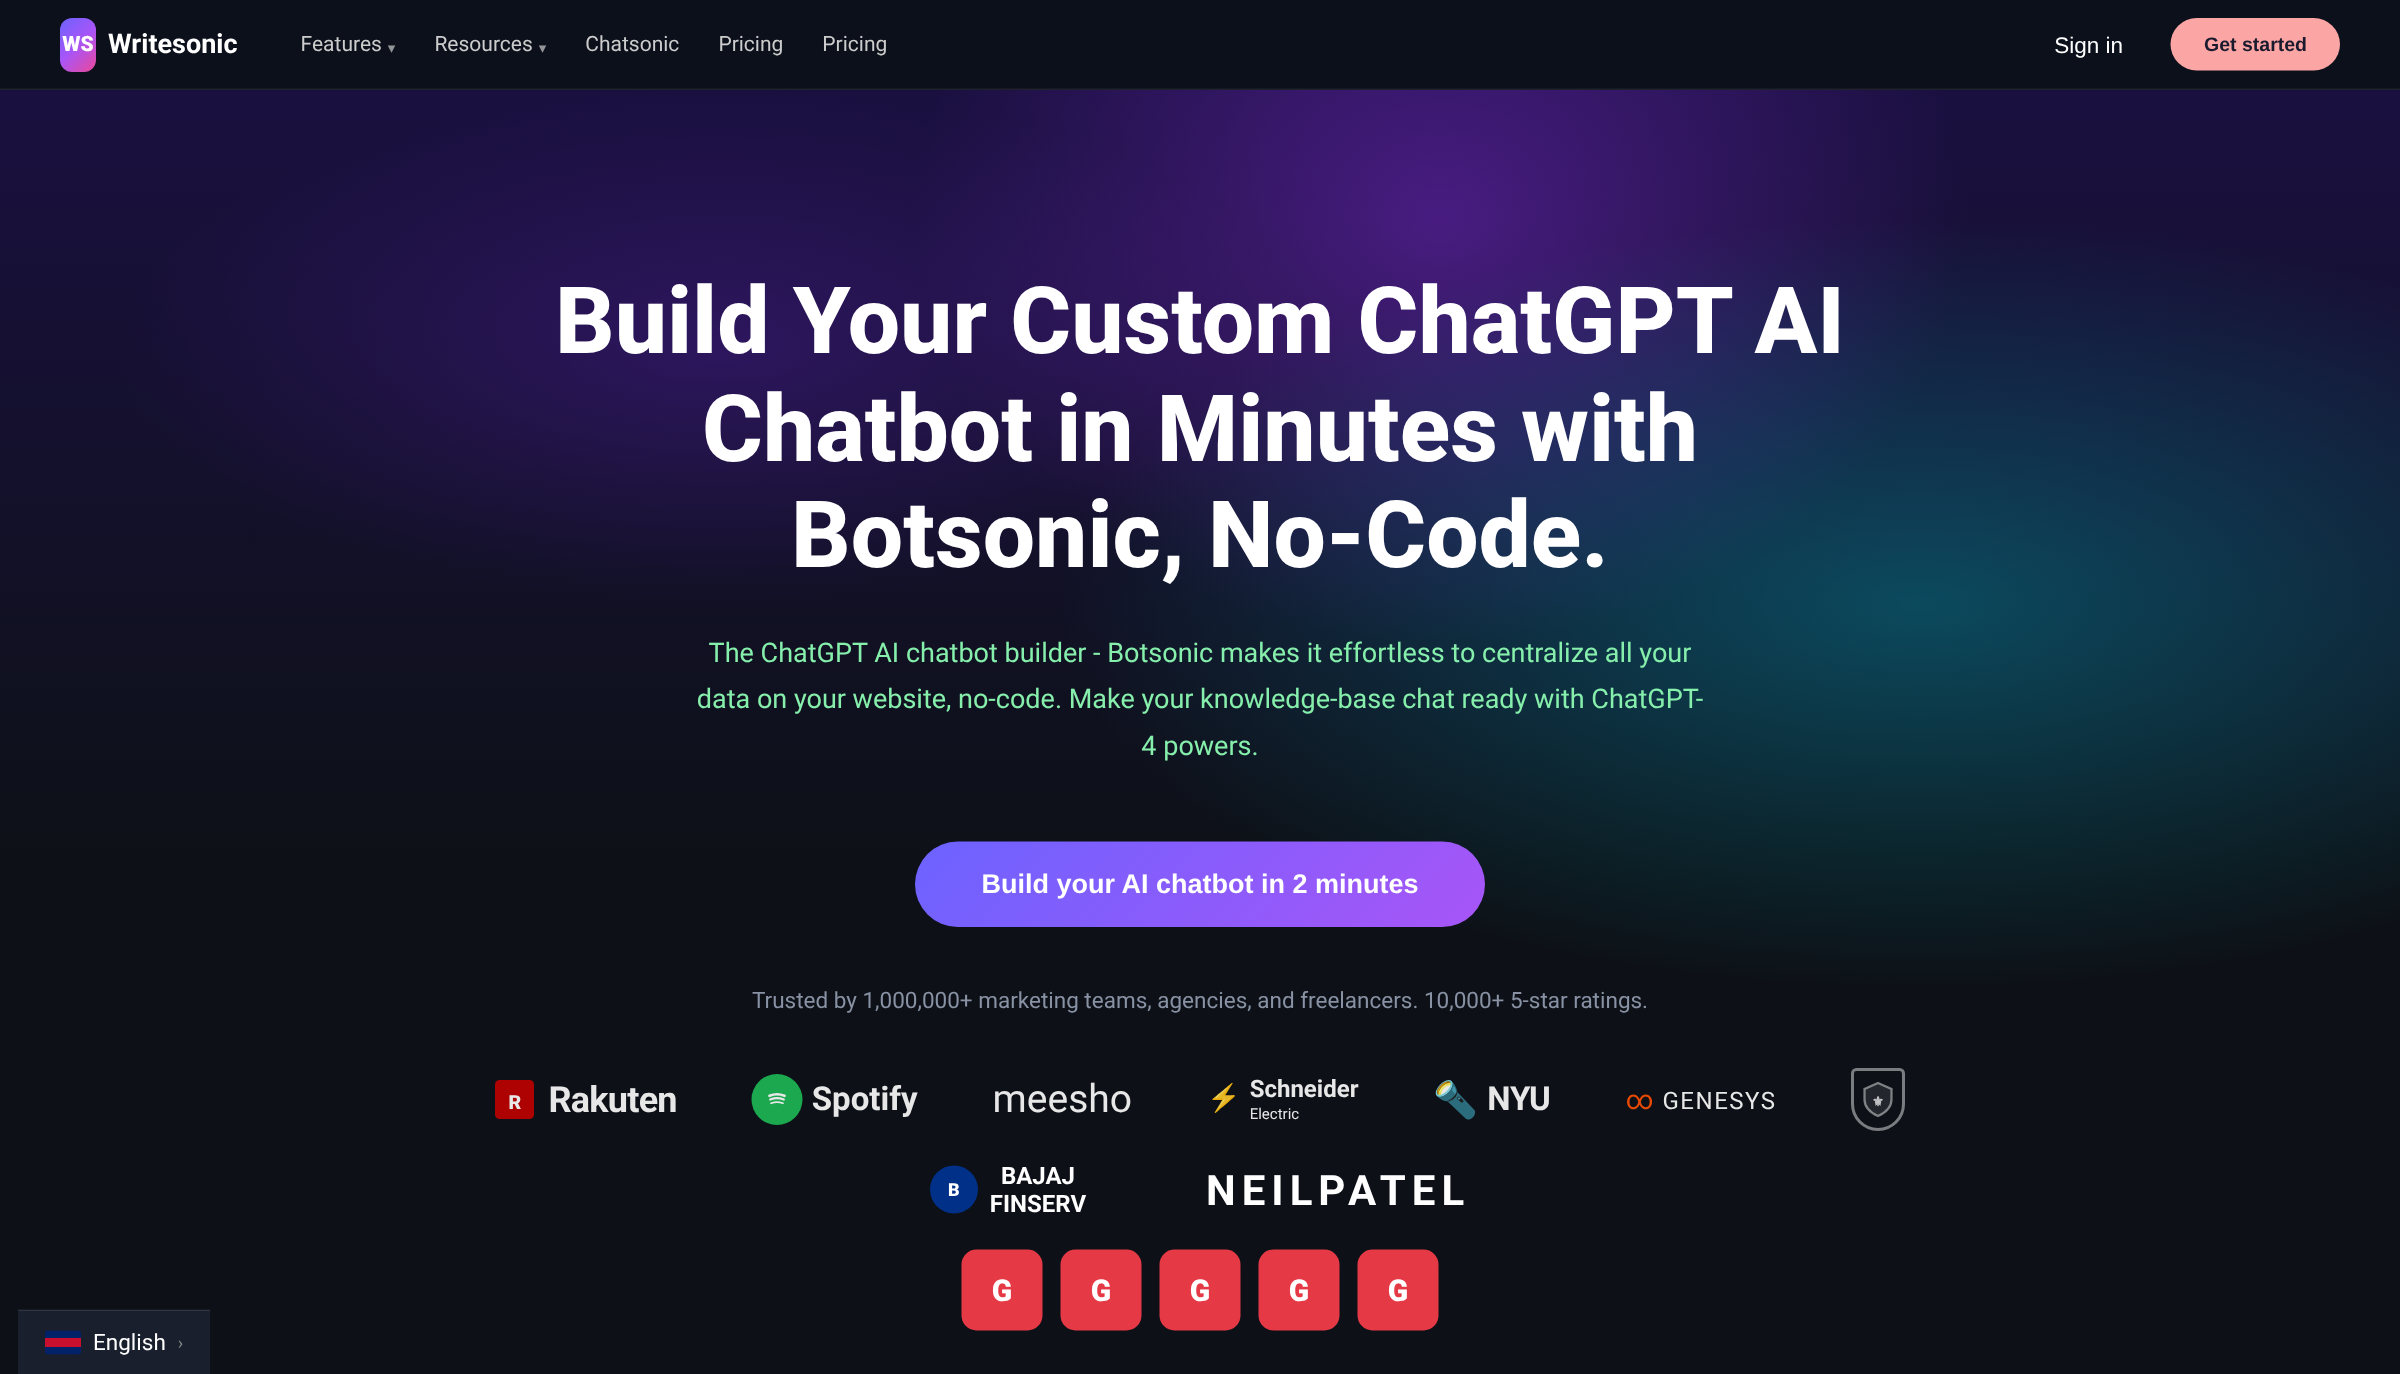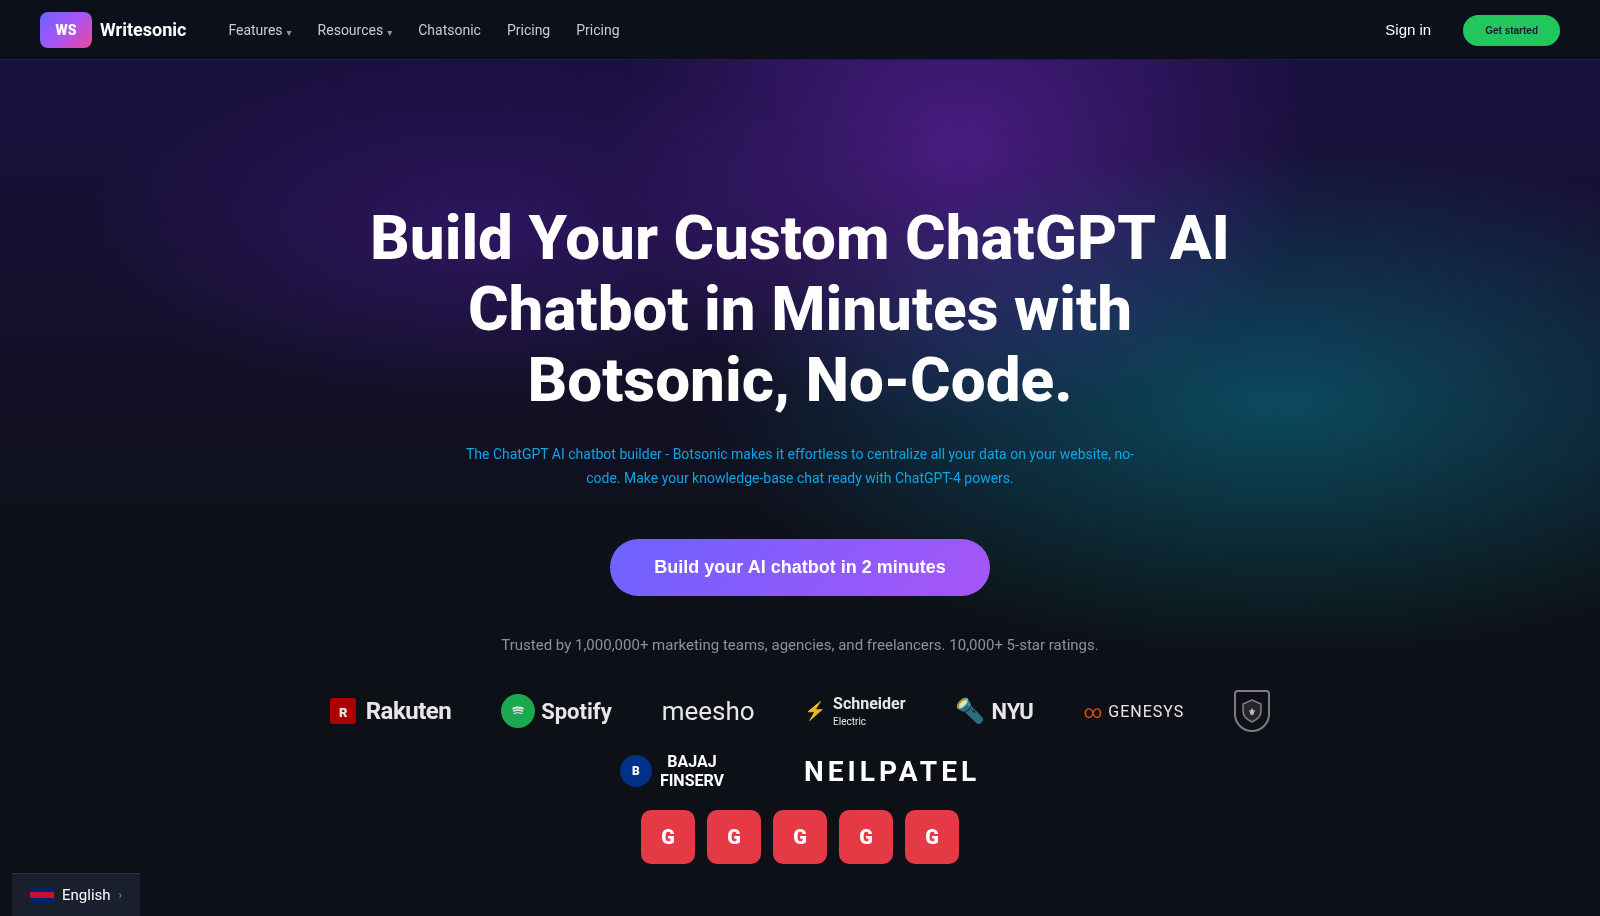--- a/index.html
+++ b/index.html
@@ -36,21 +36,21 @@
       display: flex;
       align-items: center;
       gap: 8px;
       text-decoration: none;
       color: #fff;
       font-weight: 700;
       font-size: 18px;
     }
 
     .logo-icon {
-      width: 52px;
+      width: 24px;
       height: 36px;
       border-radius: 8px;
       background: linear-gradient(135deg, #6c63ff, #a855f7, #ec4899);
       display: flex;
       align-items: center;
       justify-content: center;
       font-size: 14px;
       font-weight: 900;
       color: #fff;
     }
@@ -88,26 +88,26 @@
     .sign-in-btn {
       color: #fff;
       background: none;
       border: none;
       font-size: 15px;
       cursor: pointer;
       padding: 8px 16px;
     }
 
     .get-started-btn {
-      background: #22c55e;
+      background: #fca5a5;
       color: #1a1a2e;
       border: none;
       border-radius: 24px;
       padding: 10px 22px;
-      font-size: 10px;
+      font-size: 13px;
       font-weight: 600;
       cursor: pointer;
     }
 
     
     .hero {
       position: relative;
       min-height: 856px;
       display: flex;
       flex-direction: column;
@@ -138,22 +138,22 @@
 
     .hero-title {
       font-size: 62px;
       font-weight: 800;
       line-height: 1.15;
       color: #fff;
       margin-bottom: 28px;
     }
 
     .hero-subtitle {
-      font-size: 14px;
-      color: #0ea5e9;
+      font-size: 18px;
+      color: #86efac;
       line-height: 1.7;
       max-width: 680px;
       margin: 0 auto 48px;
     }
 
     .cta-button {
       display: inline-block;
       background: linear-gradient(135deg, #6c63ff, #a855f7);
       color: #fff;
       border: none;

